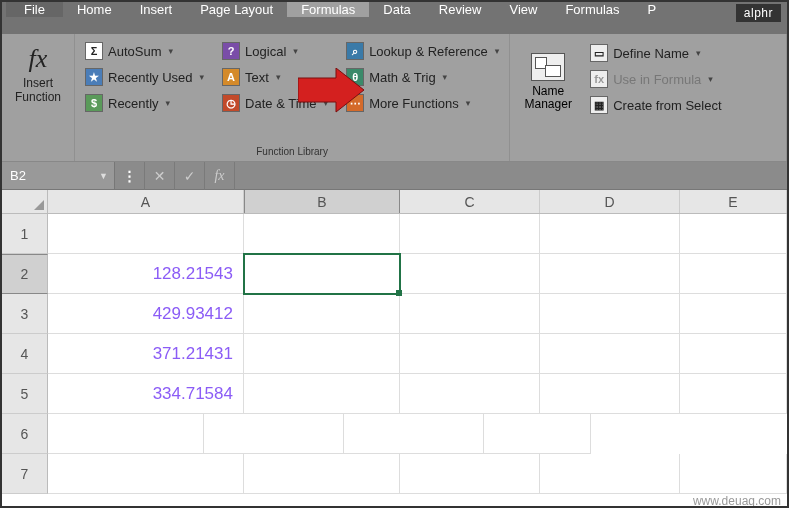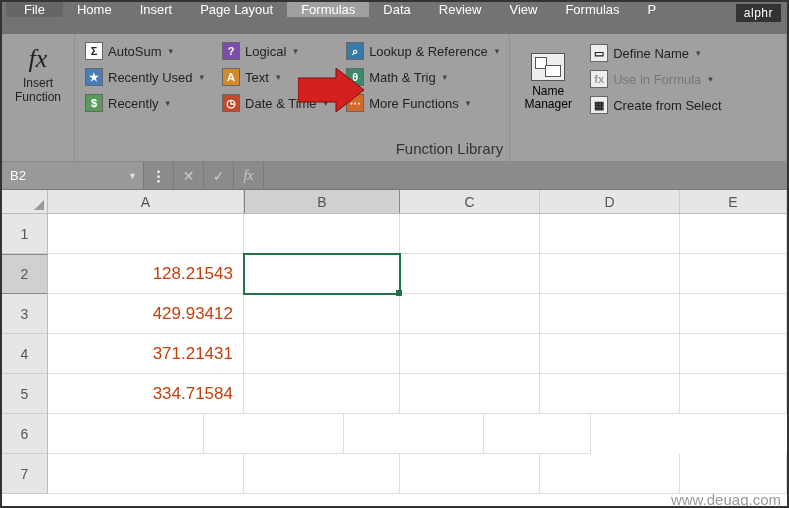--- a/index.html
+++ b/index.html
@@ -5,21 +5,21 @@
   * { box-sizing: border-box; margin: 0; padding: 0; font-family: "Segoe UI", Arial, sans-serif; }
   body { background: #fff; width: 789px; height: 508px; overflow: hidden; position: relative; border: 2px solid #333; }
   
   .tabbar { background: #737373; height: 32px; display: flex; align-items: flex-start; padding-left: 4px; }
   .tabbar .tab { color: #fff; font-size: 13px; padding: 0 14px; display: flex; align-items: center; cursor: pointer; }
   .tabbar .tab.file { background: #666; padding: 0 18px; }
   .tabbar .tab.active { background: #a0a0a0; color: #fff; }
   
   .ribbon { background: #a0a0a0; height: 128px; display: flex; border-bottom: 1px solid #888; }
   .group { border-right: 1px solid #909090; padding: 4px 6px 2px 6px; display: flex; flex-direction: column; justify-content: space-between; }
-  .group-label { text-align: right; font-size: 15px; color: #333; padding: 2px 0; }
+  .group-label { text-align: center; font-size: 10px; color: #333; padding: 2px 0; }
   
   .insert-fn { display: flex; flex-direction: column; align-items: center; justify-content: center; width: 60px; padding-top: 6px; }
   .fx-big { font-family: "Times New Roman", serif; font-style: italic; font-size: 26px; color: #222; }
   .insert-fn .lbl { font-size: 12px; color: #222; text-align: center; line-height: 14px; margin-top: 2px; }
   
   .btncol { display: flex; flex-direction: column; gap: 4px; padding-top: 2px; }
   .btnrow { display: flex; gap: 10px; }
   .rbtn { display: flex; align-items: center; gap: 5px; font-size: 13px; color: #222; padding: 2px 4px; white-space: nowrap; cursor: pointer; }
   .rbtn.disabled { color: #777; }
   .ricon { width: 18px; height: 18px; display: inline-flex; align-items: center; justify-content: center; font-size: 11px; font-weight: bold; border: 1px solid #666; background: #fff; }
@@ -27,50 +27,50 @@
   
   .name-mgr { display: flex; flex-direction: column; align-items: center; width: 64px; padding-top: 10px; justify-content: center; }
   .name-mgr .icon { width: 34px; height: 28px; border: 1px solid #555; background: #eee; margin-bottom: 4px; position: relative; }
   .name-mgr .icon::before { content:""; position:absolute; left:3px; top:3px; width:10px; height:10px; border:1px solid #555; background:#fff;}
   .name-mgr .icon::after { content:""; position:absolute; right:3px; bottom:3px; width:14px; height:10px; border:1px solid #555; background:#fff;}
   .name-mgr .lbl { font-size: 12px; text-align: center; line-height: 13px; }
   
   .arrow { position: absolute; left: 296px; top: 66px; pointer-events: none; }
   
   .fbar { background: #8b8b8b; height: 28px; display: flex; align-items: stretch; border-bottom: 1px solid #777; }
-  .namebox { width: 142px; background: #999; color: #fff; font-size: 13px; display: flex; align-items: center; padding: 0 8px; border-right: 1px solid #777; position: relative; }
+  .namebox { width: 113px; background: #999; color: #fff; font-size: 13px; display: flex; align-items: center; padding: 0 8px; border-right: 1px solid #777; position: relative; }
   .namebox .chev { position: absolute; right: 6px; font-size: 9px; color: #ddd; }
   .fbar-btns { display: flex; align-items: center; gap: 0; }
   .fbar-btn { width: 30px; height: 28px; display: flex; align-items: center; justify-content: center; color: #ccc; font-size: 14px; border-right: 1px solid #7a7a7a; }
   .fbar-btn.dots { color:#fff; font-weight:bold; }
   .fbar-input { flex: 1; background: #8b8b8b; }
   
   .sheet { background: #fff; }
   .colheads { display: flex; height: 24px; background: #e6e6e6; border-bottom: 1px solid #bbb; }
   .corner { width: 46px; background: #e6e6e6; border-right: 1px solid #bbb; position: relative; }
   .corner::after { content:""; position:absolute; right:3px; bottom:3px; width:0; height:0; border-left:10px solid transparent; border-bottom:10px solid #999; }
   .ch { border-right: 1px solid #ccc; text-align: center; font-size: 14px; color: #555; display:flex; align-items:center; justify-content:center; }
   .ch.A { width: 196px; }
   .ch.B { width: 156px; background:#d0d0d0; border-left:1px solid #888; border-right:1px solid #888;}
   .ch.C, .ch.D { width: 140px; }
   .ch.E { width: 107px; }
   
   .row { display: flex; height: 40px; }
   .rh { width: 46px; background: #e6e6e6; border-right: 1px solid #bbb; border-bottom: 1px solid #ccc; display:flex; align-items:center; justify-content:center; font-size:14px; color:#555; }
   .rh.sel { background:#d0d0d0; border-top:1px solid #888; border-bottom:1px solid #888;}
-  .cell { border-right: 1px solid #ddd; border-bottom: 1px solid #ddd; display:flex; align-items:center; font-size:17px; color:#c2410c; }
+  .cell { border-right: 1px solid #ddd; border-bottom: 1px solid #ddd; display:flex; align-items:center; font-size:17px; color:#8b5cf6; }
   .cell.A { width:196px; justify-content:flex-end; padding-right:10px; }
   .cell.B { width:156px; }
   .cell.C, .cell.D { width:140px; }
   .cell.E { width:107px; }
   .cell.active { outline: 2px solid #217346; outline-offset: -1px; position: relative; }
   .cell.active::after { content:""; position:absolute; right:-3px; bottom:-3px; width:6px; height:6px; background:#217346; }
   
   .watermark { position:absolute; right:6px; top:2px; background:#333; color:#fff; font-size:12px; padding:2px 8px; font-weight:normal; letter-spacing:0.5px; }
-  .credit { position:absolute; right:6px; bottom:-2px; font-size:15px; color:#999; }
+  .credit { position:absolute; right:6px; bottom:-2px; font-size:12px; color:#999; }
 </style>
 </head>
 <body>
 
 <div class="watermark">alphr</div>
 
 <div class="tabbar">
   <div class="tab file">File</div>
   <div class="tab">Home</div>
   <div class="tab">Insert</div>

